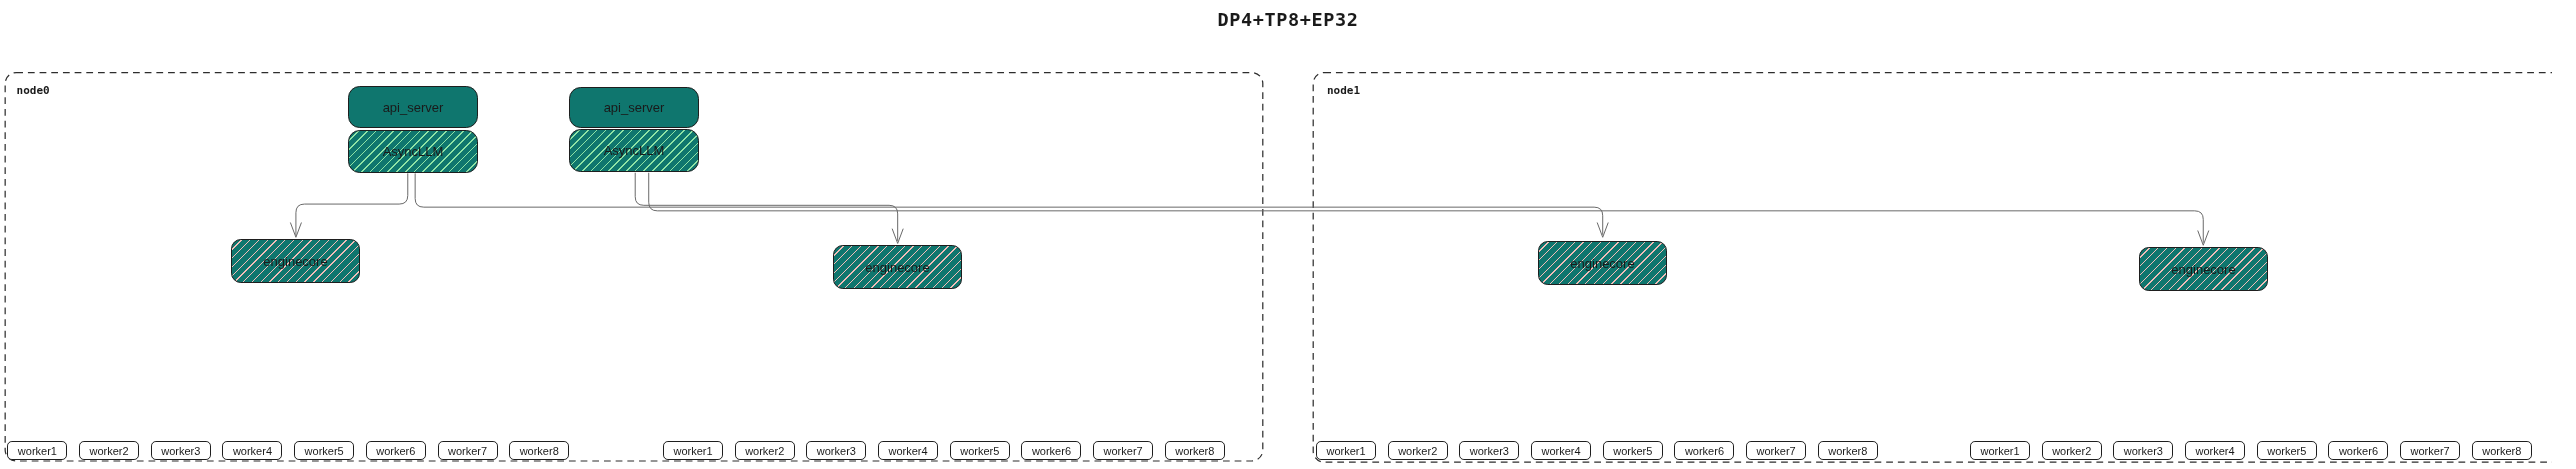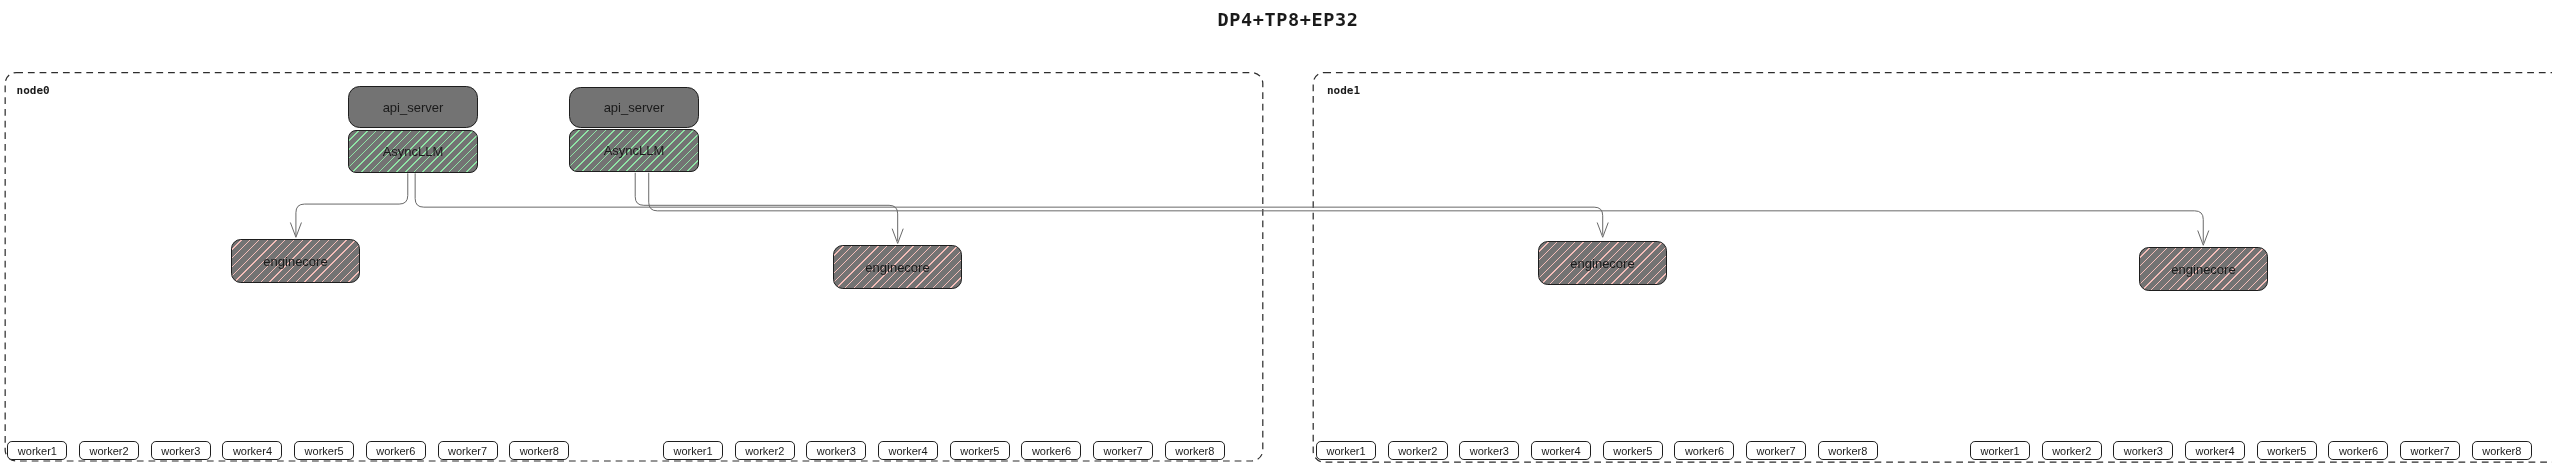--- a/index.html
+++ b/index.html
@@ -6,24 +6,24 @@
   .canvas{position:relative;width:2552px;height:469px;background:#ffffff;overflow:hidden;
           font-family:"Liberation Sans",sans-serif;color:var(--text,#1a1a1a);}
   .wires{position:absolute;left:0;top:0;width:2576px;height:469px;}
   .wires path{fill:none;stroke:var(--wire,#666);stroke-width:1.6;}
   .wires rect{fill:none;stroke:var(--node-border,#2d2d2d);stroke-width:2;stroke-dasharray:11 8;}
   .title{position:absolute;left:0;top:8.6px;width:2576px;text-align:center;
          font-family:"DejaVu Sans Mono",monospace;font-size:18.5px;font-weight:bold;letter-spacing:0.6px;}
   .node-label{position:absolute;font-family:"DejaVu Sans Mono",monospace;font-size:11px;font-weight:600;}
   .nl0{left:16.6px;top:84px;}
   .nl1{left:1327px;top:84px;}
-  .box{position:absolute;box-sizing:border-box;background:#737373;border:1.5px solid var(--box-border,#1e1e1e);
+  .box{position:absolute;box-sizing:border-box;background:#0f766e;border:1.5px solid var(--box-border,#1e1e1e);
        display:flex;align-items:center;justify-content:center;}
   .rbig{border-radius:11.7px;}
-  .hatch-green{background-image:repeating-linear-gradient(135deg,var(--green-hatch,#8fe3a5) 0 1.1px,transparent 1.1px 6.2px);border-radius:8px;}
+  .hatch-green{background-image:repeating-linear-gradient(135deg,var(--green-hatch,#8fe3a5) 0 1.1px,transparent 1.1px 6.2px);}
   .hatch-red{background-image:repeating-linear-gradient(135deg,var(--red-hatch,#f3bdb8) 0 0.9px,transparent 0.9px 6.2px);}
   .stack{font-size:13px;}
   .s1a{left:348px;top:86px;width:130px;height:42px;}
   .s1b{left:348px;top:130px;width:130px;height:43px;}
   .s2a{left:569px;top:87px;width:130px;height:41px;}
   .s2b{left:569px;top:129px;width:130px;height:43px;}
   .ec{width:129px;height:44px;border-radius:9.8px;font-size:13px;}
   .ec1{left:231px;top:239px;}
   .ec2{left:833px;top:245px;}
   .ec3{left:1538px;top:241px;}

